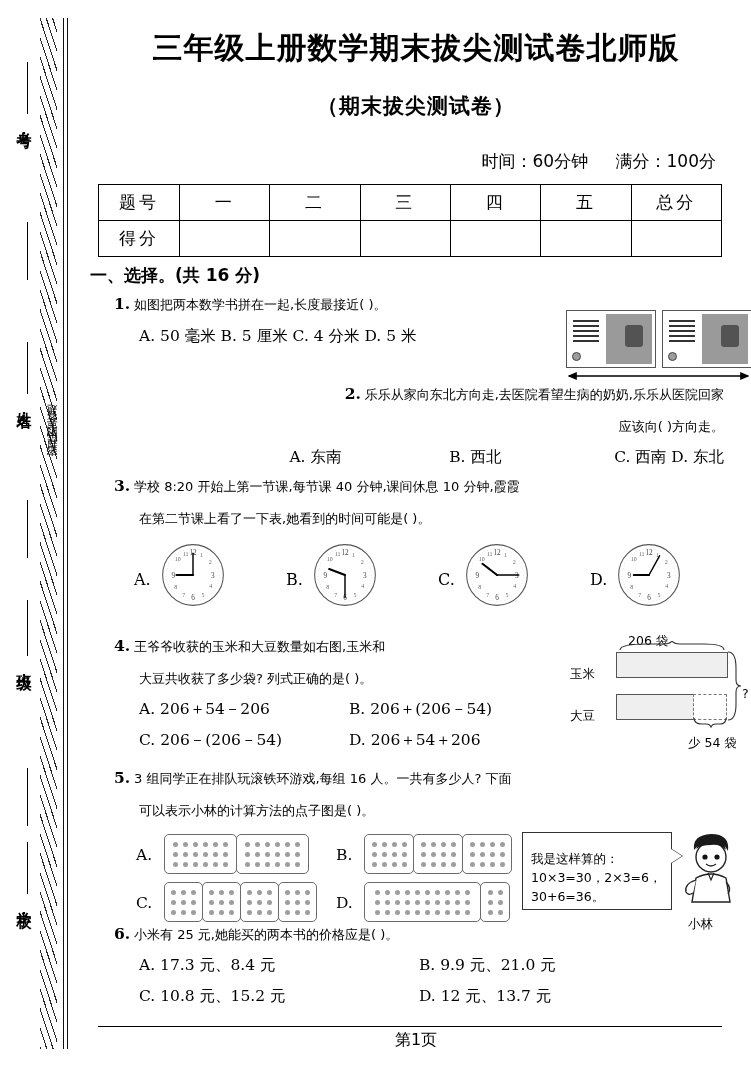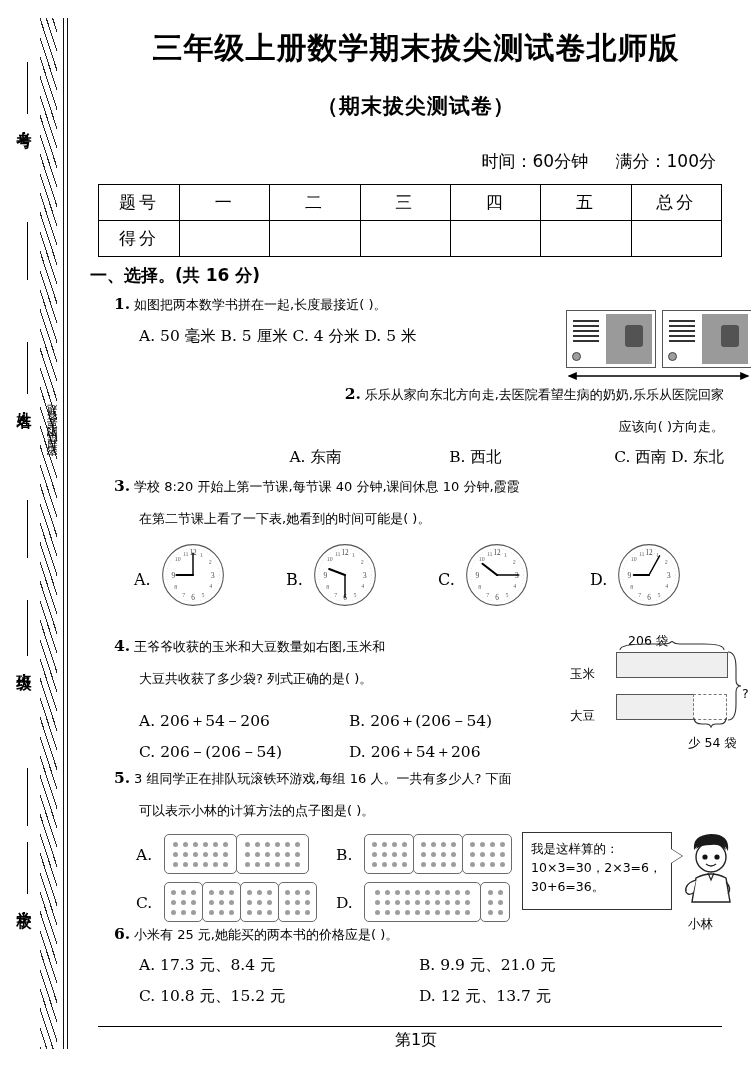--- a/index.html
+++ b/index.html
@@ -107,21 +107,21 @@
   .dotset{position:absolute;width:150px;height:40px;}
   .dotgrp{position:absolute;top:0;height:40px;border:1.3px solid #6b6b6b;border-radius:5px;background:#fff;
           display:flex;align-items:center;justify-content:center;gap:5px;padding:0 4px;box-sizing:border-box;}
   .dotcol{display:flex;flex-direction:column;gap:5px;}
   .dot{width:5px;height:5px;border-radius:50%;background:#9d9d9d;}
   .opt-lab{position:absolute;font-size:15.5px;font-family:"DejaVu Serif","Liberation Serif",serif;}
 
   
   .bubble{
     position:absolute;border:1.4px solid #333;background:#fff;
-    padding:6px 8px;box-sizing:border-box;
+    padding:16px 8px;box-sizing:border-box;
     font-family:"DejaVu Sans","Liberation Sans",sans-serif;font-size:12.5px;line-height:19px;
   }
   .bubble:after{
     content:"";position:absolute;right:-11px;top:16px;
     border-top:7px solid transparent;border-bottom:7px solid transparent;border-left:11px solid #fff;
     filter:drop-shadow(1px 0 0 #333);
   }
   .boy{position:absolute;width:62px;height:78px;}
   .boyname{position:absolute;font-family:"DejaVu Sans","Liberation Sans",sans-serif;font-size:12.5px;}
 
@@ -329,21 +329,21 @@
           </svg>
         </div>
       </div>
     </div>
 
     <div class="q" style="top:630px;">
       <div><span class="qnum">4.</span>
         <span class="qtext">王爷爷收获的玉米和大豆数量如右图,玉米和</span></div>
       <div class="qtext ind">大豆共收获了多少袋? 列式正确的是(        )。</div>
       <div class="optrow opts">
-        <span style="display:inline-block;width:205px;margin-top:12px;">A. 206＋54－206</span>
+        <span style="display:inline-block;width:205px;">A. 206＋54－206</span>
         <span>B. 206＋(206－54)</span>
       </div>
       <div class="optrow opts">
         <span style="display:inline-block;width:205px;">C. 206－(206－54)</span>
         <span>D. 206＋54＋206</span>
       </div>
 
       <div class="bardiag">
         <div class="bd-cap" style="left:62px;top:-5px;">206 袋</div>
         <svg style="position:absolute;left:52px;top:11px;" width="110" height="10">

